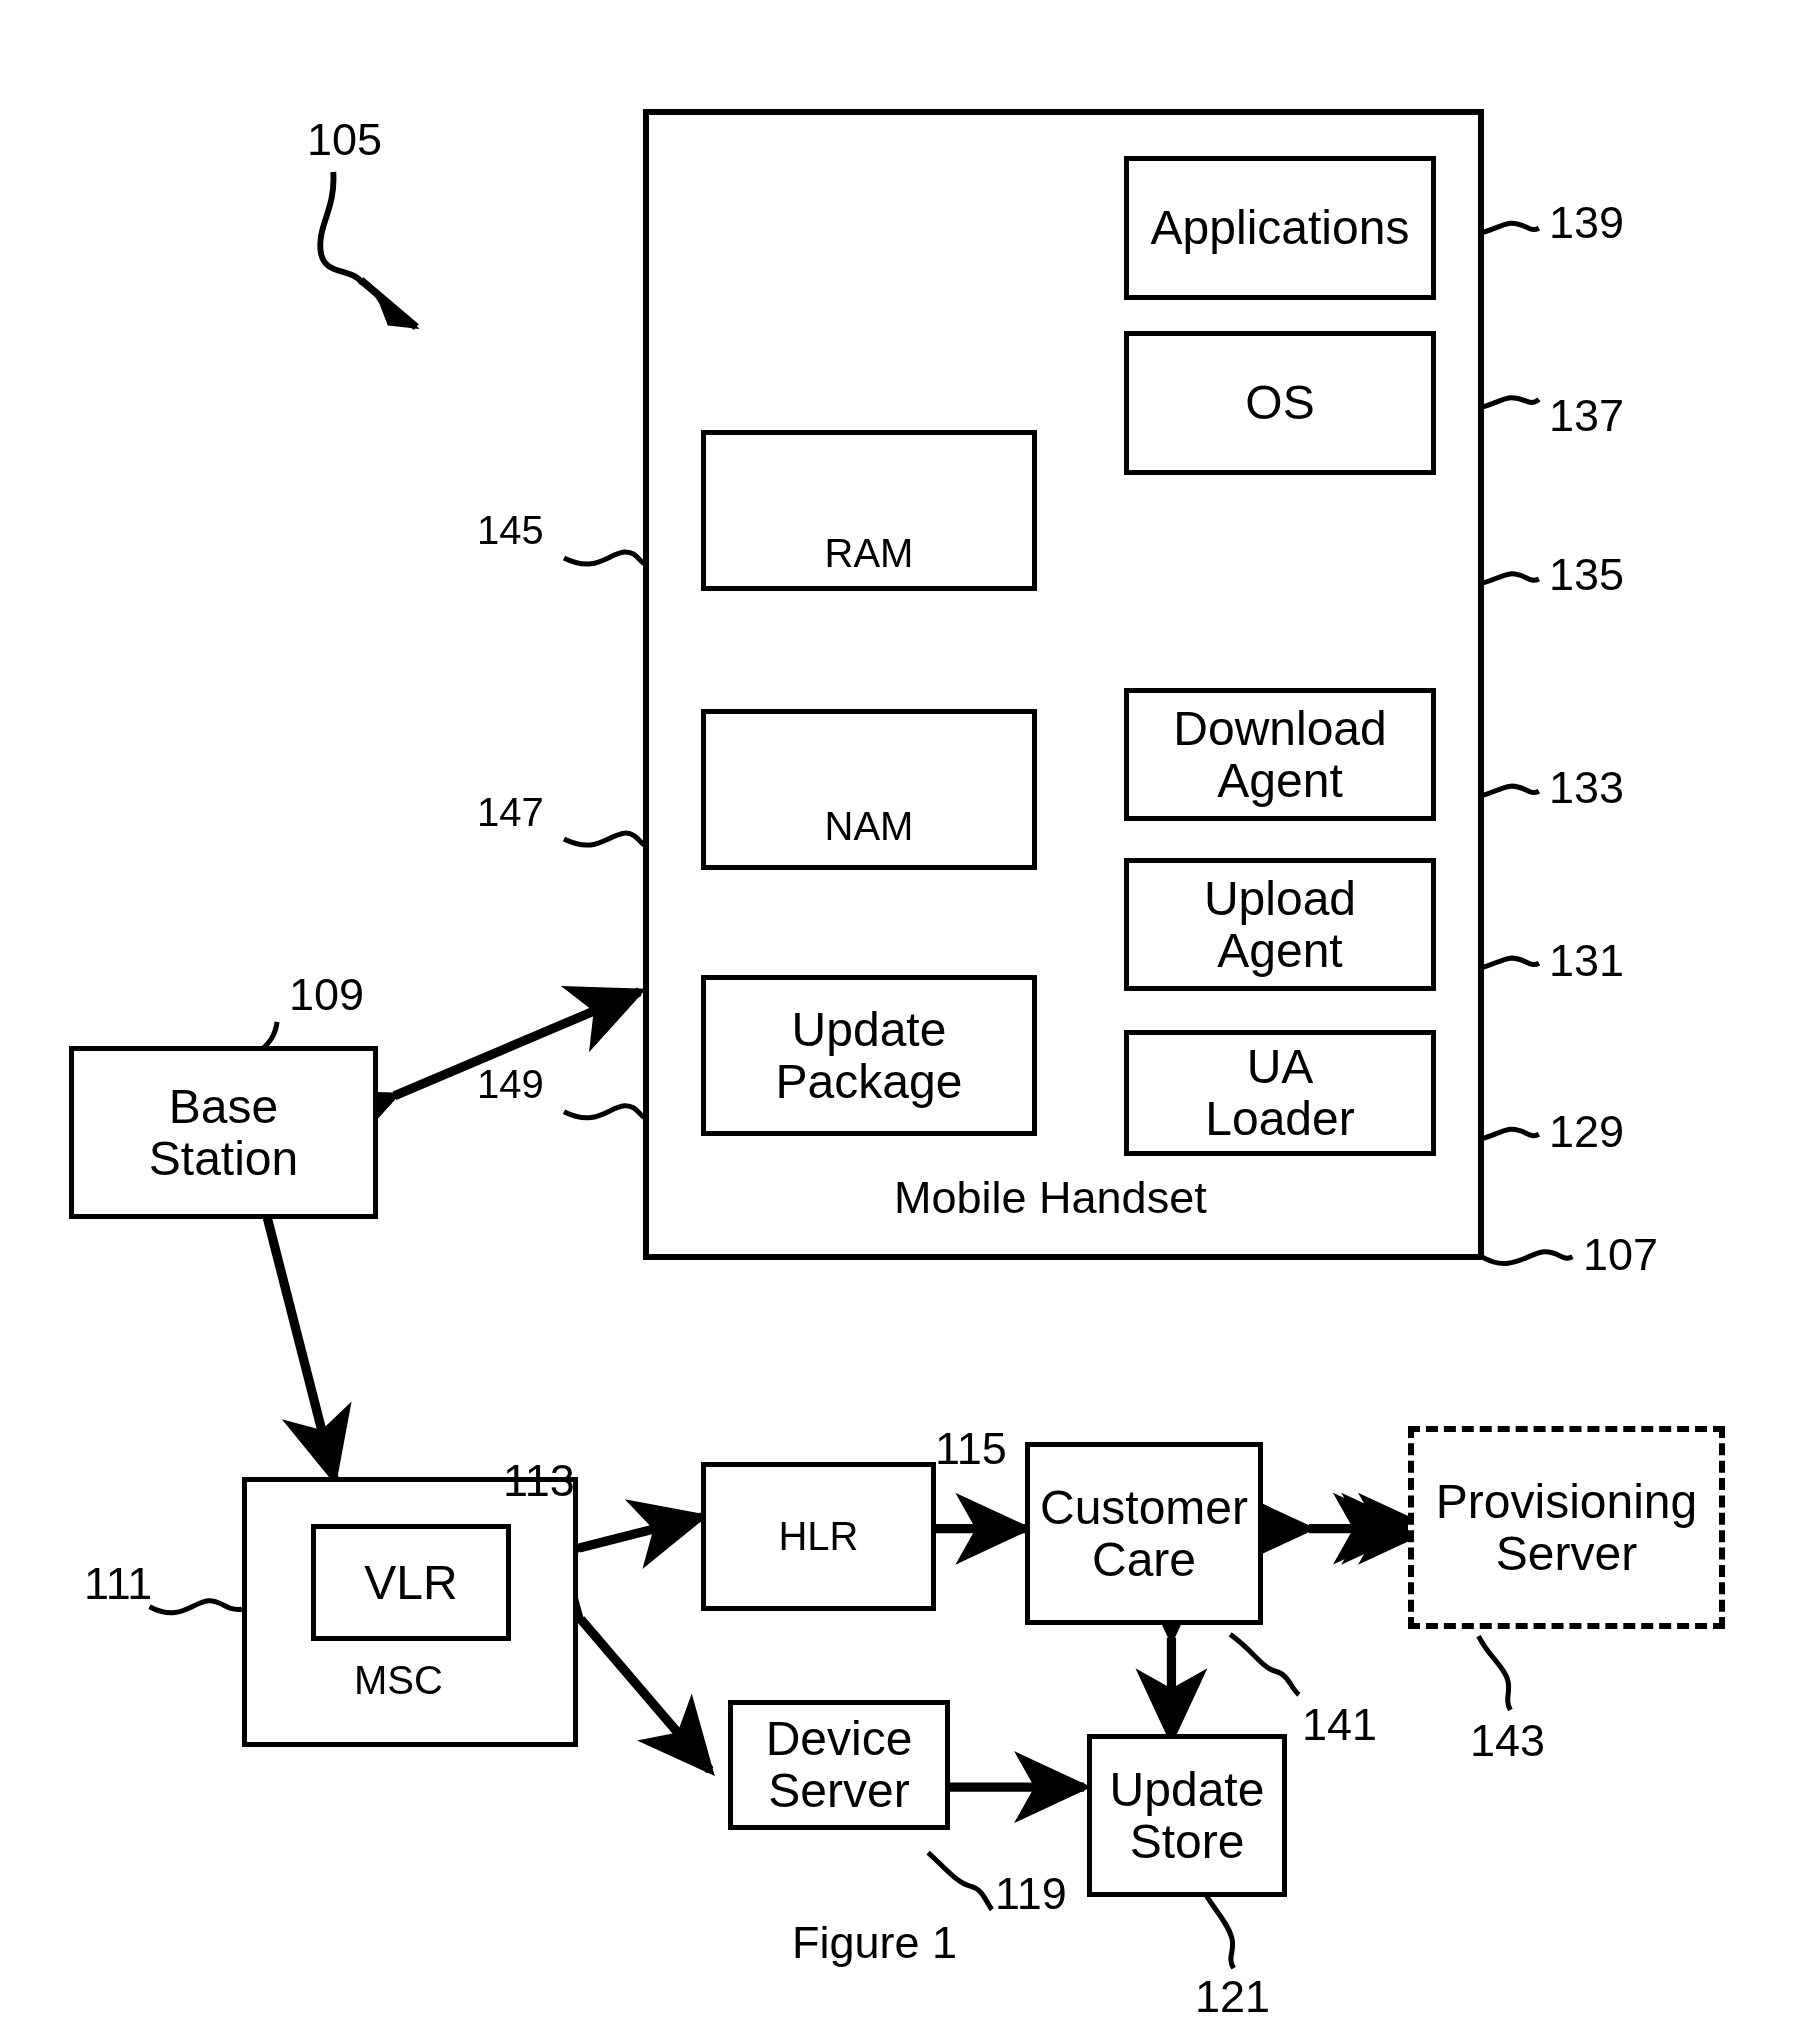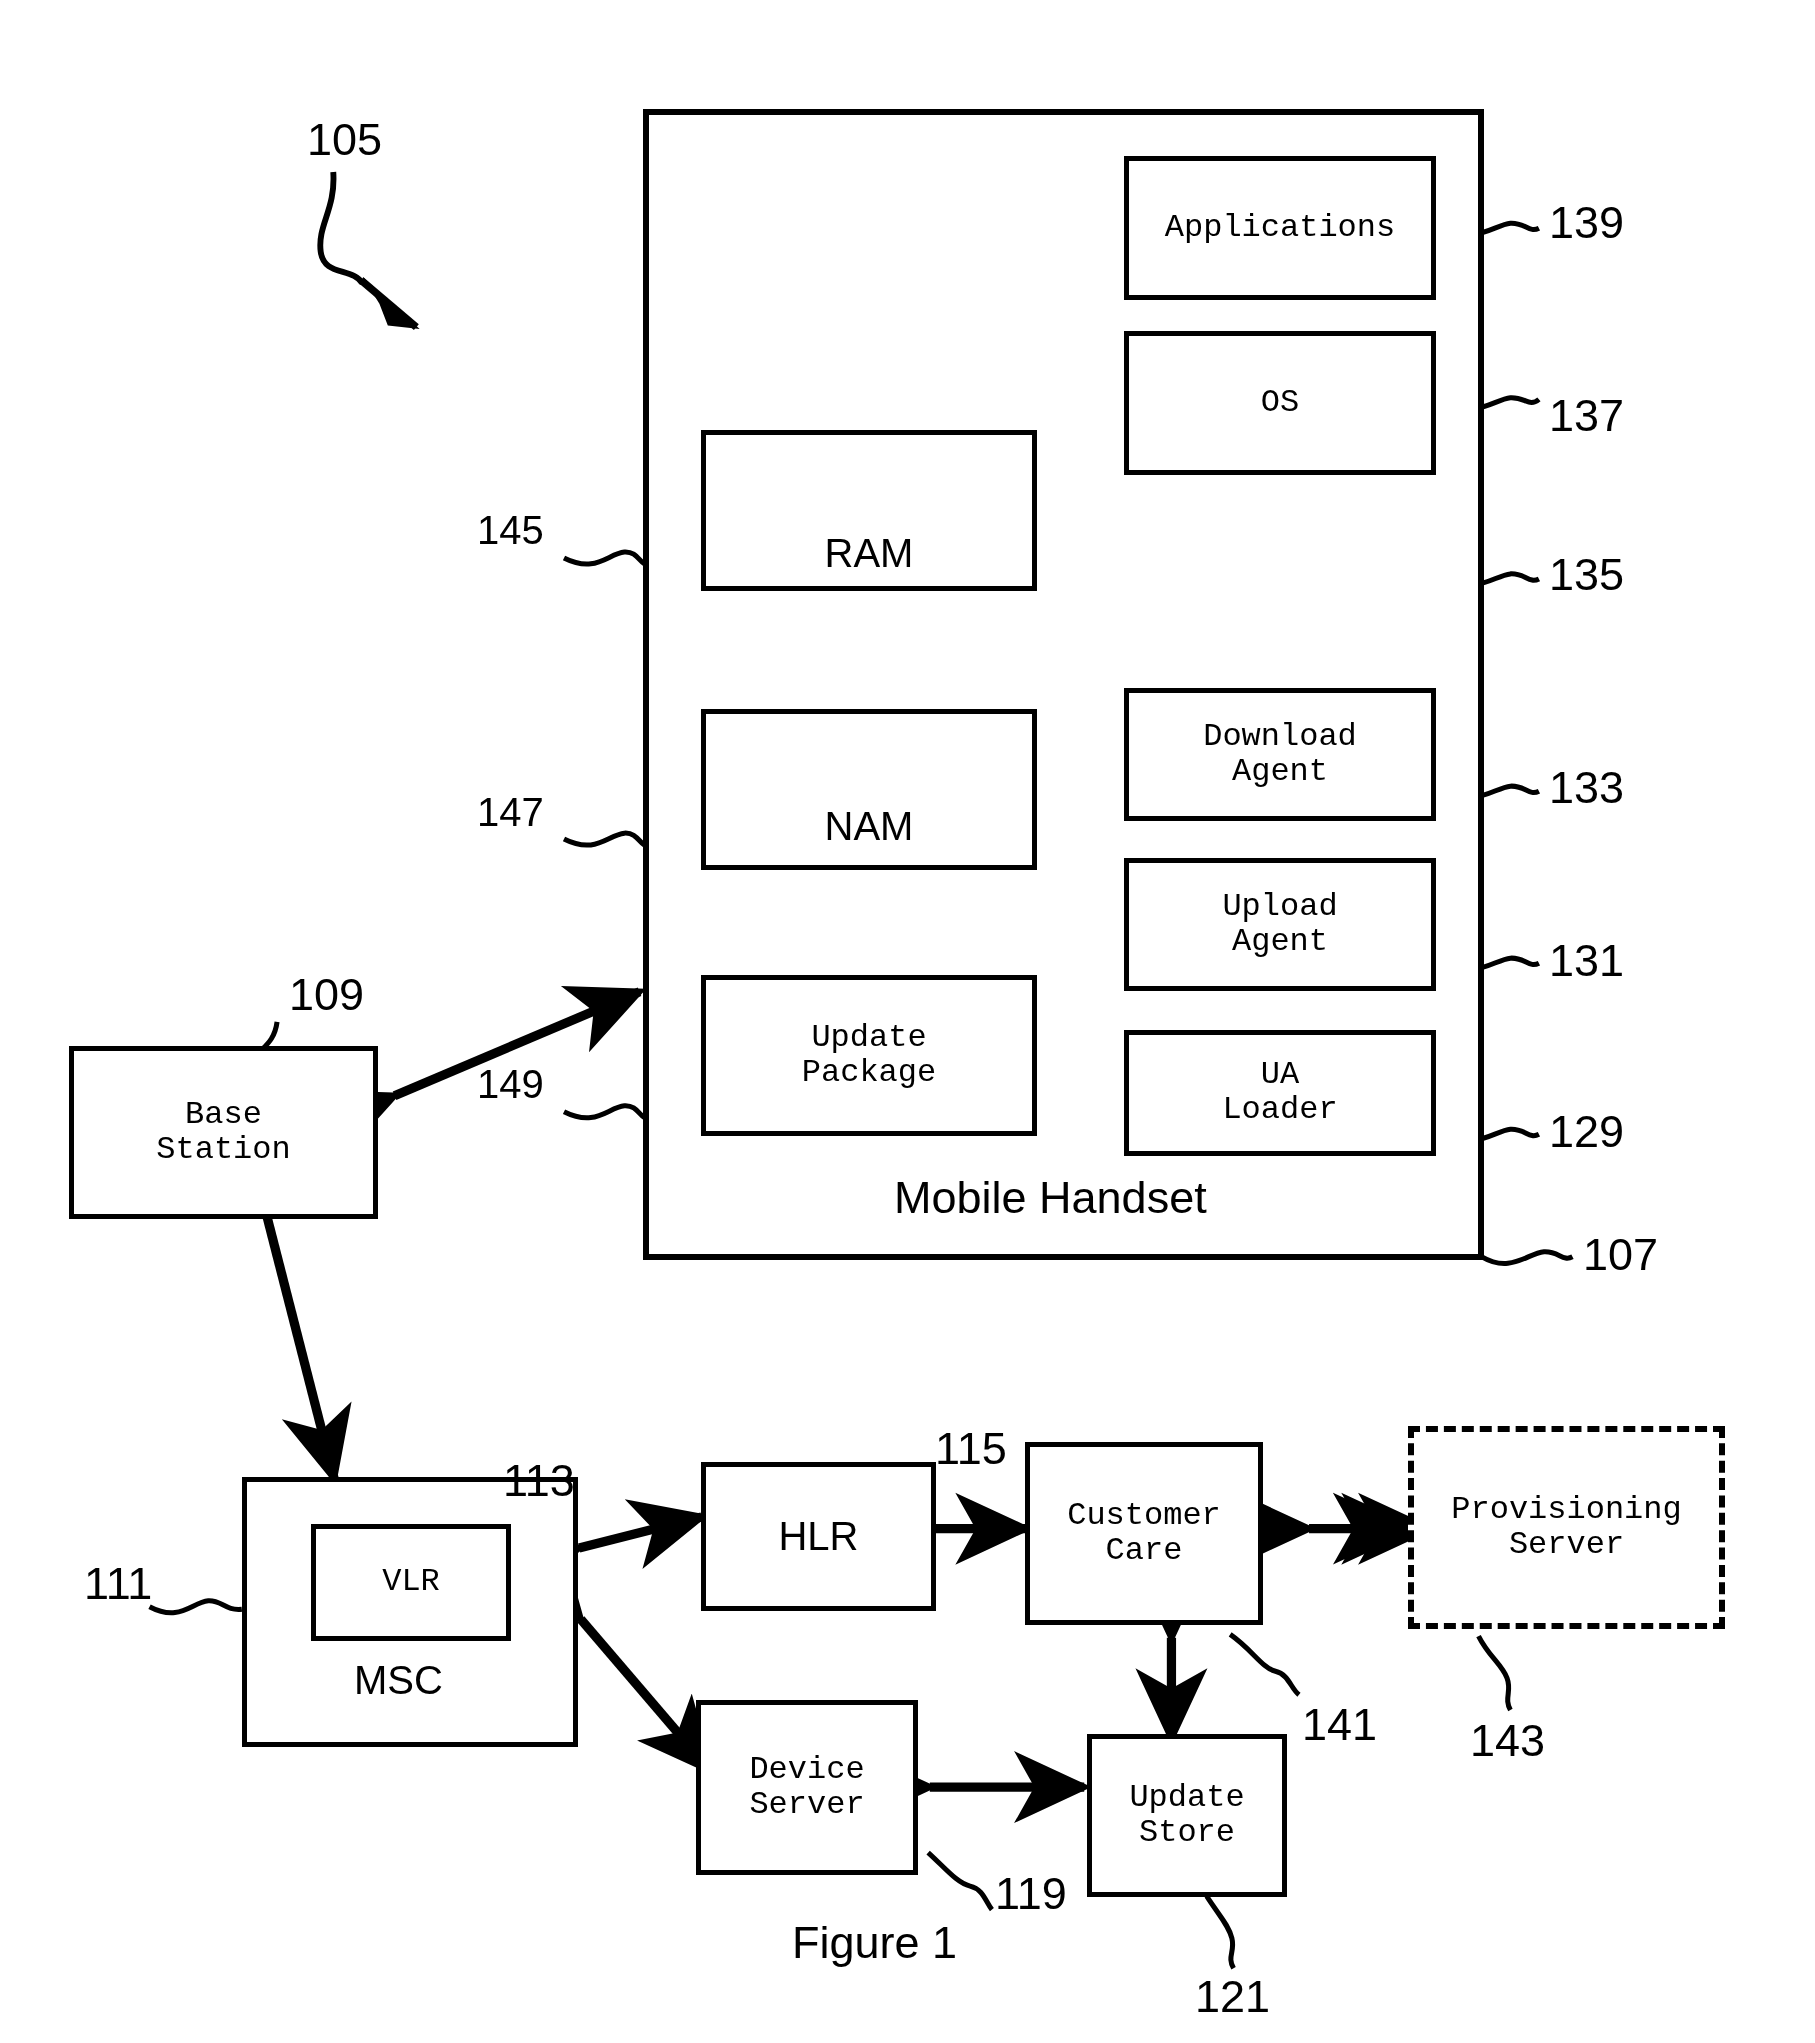--- a/index.html
+++ b/index.html
@@ -59,21 +59,21 @@
     color: #000;
     white-space: nowrap;
     line-height: 1;
   }
   .figcap {
     position: absolute;
     color: #000;
     white-space: nowrap;
     line-height: 1;
   }
-  .f50 { font-size: 32px; font-family: Liberation Mono, monospace; }
+  .f50 { font-size: 48px; }
   .f52 { font-size: 40px; }
   .f54 { font-size: 45px; }
 </style>
 </head>
 <body>
 
 <div id="canvas">
 
   <svg id="wires" viewBox="0 0 2164 2435">
     <defs>
@@ -169,21 +169,21 @@
   </div>
 
   <div class="box f52" style="left:701px; top:1462px; width:235px; height:149px;">HLR</div>
 
   <div class="box f50" style="left:1025px; top:1442px; width:238px; height:183px;">Customer
 Care</div>
 
   <div class="box dashed f50" style="left:1408px; top:1426px; width:317px; height:203px;">Provisioning
 Server</div>
 
-  <div class="box f50" style="left:696px; top:1700px; width:222px; height:175px;">Device
+  <div class="box f50" style="left:728px; top:1700px; width:222px; height:130px;">Device
 Server</div>
 
   <div class="box f50" style="left:1087px; top:1734px; width:200px; height:163px;">Update
 Store</div>
 
   <div class="lbl f54" style="left:307px; top:117px;">105</div>
 
   <div class="lbl f52" style="left:477px; top:510px;">145</div>
   <div class="lbl f52" style="left:477px; top:792px;">147</div>
   <div class="lbl f52" style="left:477px; top:1064px;">149</div>

